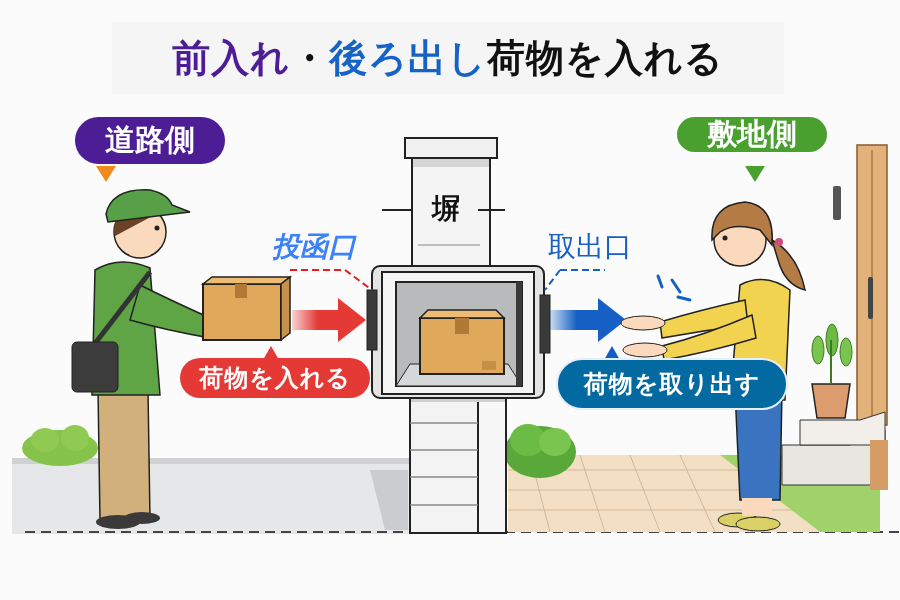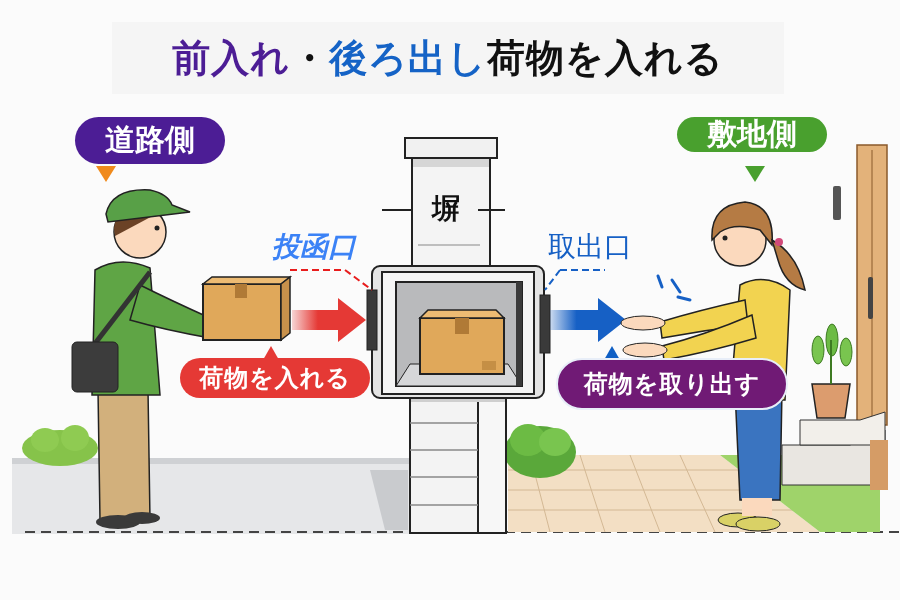--- a/index.html
+++ b/index.html
@@ -34,21 +34,21 @@
 
   .label-red { color: #3b82f6; font-weight: bold; font-size: 28px; font-style: italic; }
   .label-blue { color: #1660c5; font-weight: normal; font-size: 28px; }
 
   .pill {
     color: #fff; font-weight: bold; border-radius: 30px;
     display: flex; align-items: center; justify-content: center;
     font-size: 24px; letter-spacing: 1px;
   }
   .pill-red { left: 180px; top: 358px; width: 190px; height: 40px; background: #e53935; }
-  .pill-blue { left: 556px; top: 358px; width: 228px; height: 48px; background: #701a75; border: 2px solid #e8eef8; }
+  .pill-blue { left: 556px; top: 358px; width: 228px; height: 48px; background: #0369a1; border: 2px solid #e8eef8; }
   .tail-up { width: 0; height: 0; border-left: 8px solid transparent; border-right: 8px solid transparent; }
   .tail-red { left: 263px; top: 346px; border-bottom: 14px solid #e53935; }
   .tail-blue { left: 604px; top: 346px; border-bottom: 14px solid #0f5fc4; }
 
   .wall-label { font-size: 28px; font-weight: bold; color: #111; }
 </style>
 </head>
 <body>
 
 <div class="abs title-box">

